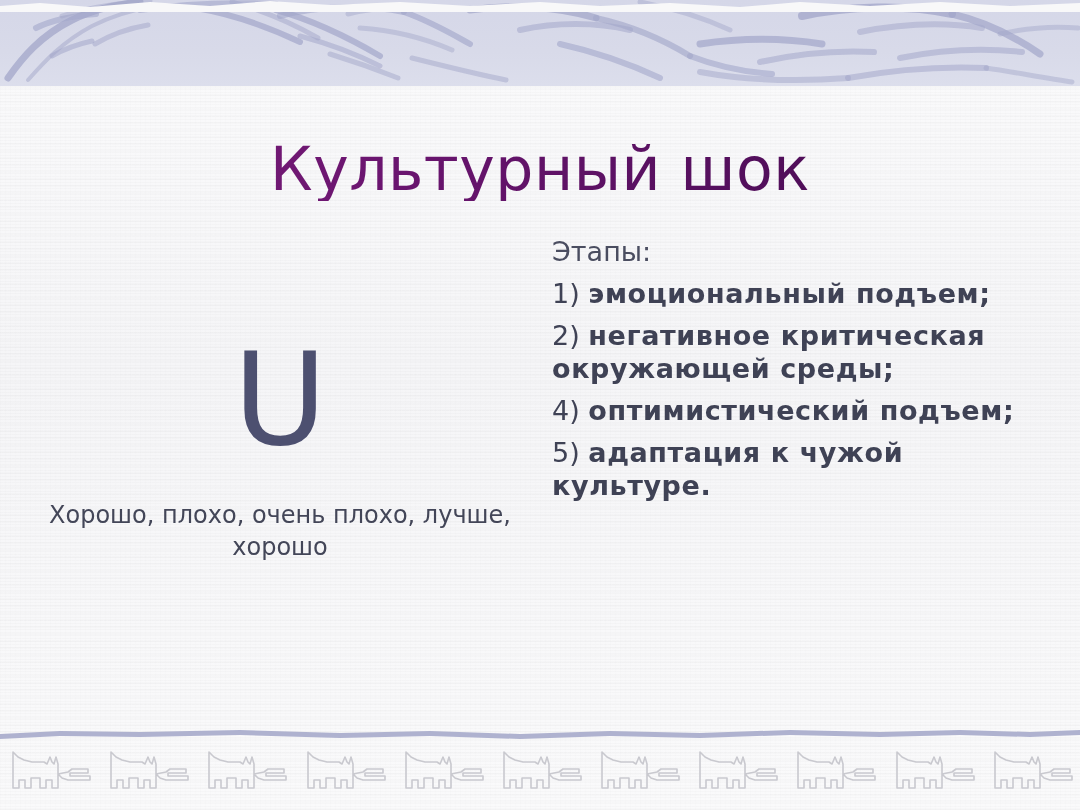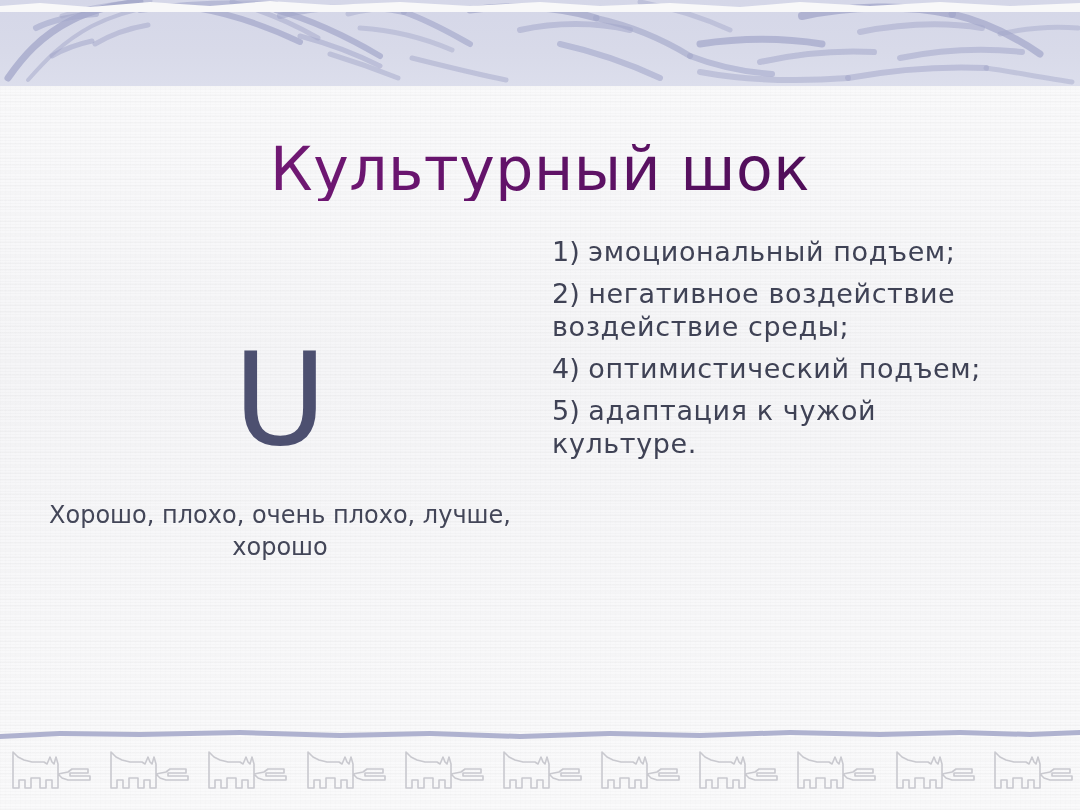--- a/index.html
+++ b/index.html
@@ -131,21 +131,21 @@
   .stage-item {
     font-size: 27px;
     line-height: 1.22;
     color: #3f4255;
     margin-bottom: 9px;
   }
   .stage-num {
     font-weight: 400;
   }
   .stage-text {
-    font-weight: 400;
+    font-weight: 700;
     letter-spacing: 0.6px;
   }
 
   
   .bottom-line {
     position: absolute;
     left: 0;
     top: 726px;
     width: 1080px;
     height: 14px;
@@ -218,29 +218,30 @@
   <div class="title">Культурный шок</div>
 
   <div class="columns">
 
     <div class="col-left">
       <div class="u-letter">U</div>
       <div class="u-caption">Хорошо, плохо, очень плохо, лучше, хорошо</div>
     </div>
 
     <div class="col-right">
+      <div class="stages-head">Этапы:</div>
 
       <div class="stage-item">
         <span class="stage-num">1)</span>
         <span class="stage-text">эмоциональный подъем;</span>
       </div>
 
       <div class="stage-item">
         <span class="stage-num">2)</span>
-        <span class="stage-text">негативное воздействие воздействие среды;</span>
+        <span class="stage-text">негативное критическая окружающей среды;</span>
       </div>
 
 
       <div class="stage-item">
         <span class="stage-num">4)</span>
         <span class="stage-text">оптимистический подъем;</span>
       </div>
 
       <div class="stage-item">
         <span class="stage-num">5)</span>

